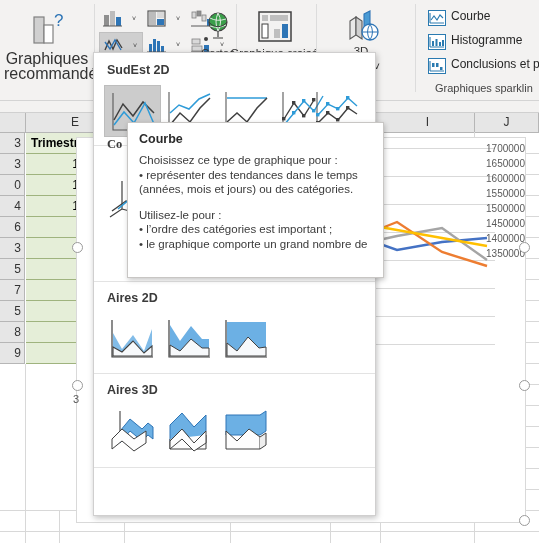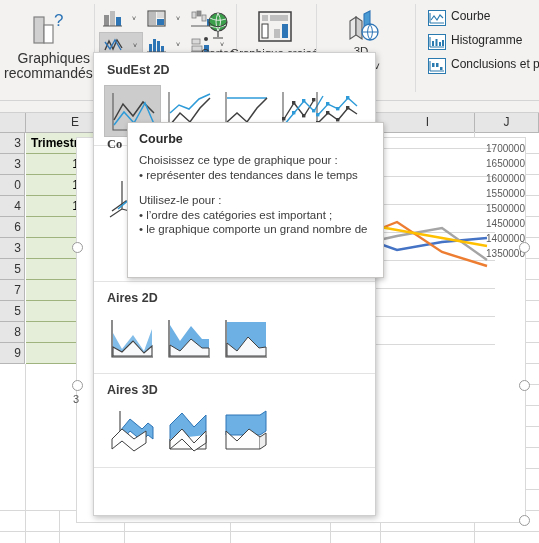--- a/index.html
+++ b/index.html
@@ -23,22 +23,22 @@
   }
   .rib-sep{position:absolute;width:1px;background:#dcdcdc;top:4px;height:88px;}
 
   
   #btn-recommended{
     position:absolute;left:4px;top:3px;width:86px;height:90px;
     cursor:pointer;
   }
   #rec-icon{position:absolute;left:28px;top:8px;width:34px;height:34px;}
   #rec-label{
-    position:absolute;left:0;top:48px;width:86px;text-align:right;
-    font-size:14px;color:#333;line-height:15px;
+    position:absolute;left:0;top:48px;width:86px;text-align:center;
+    font-size:16px;color:#333;line-height:15px;
   }
   
   .ct-btn{position:absolute;width:42px;height:24px;cursor:pointer;}
   .ct-btn.sel{background:#cfcfcf;border:1px solid #c0c0c0;}
   .ct-ico{position:absolute;left:3px;top:3px;width:22px;height:19px;}
   .ct-car{position:absolute;right:5px;top:10px;font-size:7px;color:#444;line-height:6px;}
 
   #btn-maps{position:absolute;left:196px;top:3px;width:44px;height:90px;cursor:pointer;}
   #maps-ico{position:absolute;left:8px;top:8px;width:29px;height:30px;}
   #maps-lbl{position:absolute;left:-4px;top:44px;width:52px;text-align:center;font-size:11.5px;color:#333;}
@@ -353,20 +353,21 @@
       <rect x="0" y="0" width="16" height="14" fill="#fff"></rect>
       <path d="M1 2 L1 12 M1 12 L15 12" stroke="#2a7ab0" stroke-width="1.1"></path>
       <rect x="3" y="4" width="2.5" height="4" fill="#2a7ab0"></rect>
       <rect x="7" y="4" width="2.5" height="4" fill="#2a7ab0"></rect>
       <rect x="11" y="8" width="2.5" height="3" fill="#2a7ab0"></rect>
     </svg>
     <span class="spark-txt">Conclusions et pe</span>
   </div>
 
   <div class="grp-lbl" style="left:326px;">ntations</div>
+  <div class="grp-lbl" style="left:435px;">Graphiques sparklin</div>
 </div>
 <div id="ribbon-bottom-line"></div>
 <div id="ribbon-strip"></div>
 
 <div id="gallery">
 
   <div class="gal-title" style="top:10px;">SudEst 2D</div>
   <div class="gal-cell sel" style="left:10px;top:32px;">
     <svg width="48" height="44" viewBox="0 0 48 44">
       <path d="M4 3 L4 40 L45 40" stroke="#595959" stroke-width="1.1" fill="none"></path>
@@ -489,17 +490,18 @@
       <polyline points="2,12 7,8 11,11 15,6" fill="none" stroke="#404040" stroke-width="1.2"></polyline>
     </svg>
     <div id="gal-more-txt"><u>A</u><span>utres graphiques en courbes...</span></div>
   </div>
 </div>
 
 <div id="tooltip">
   <div id="tt-title">Courbe</div>
   <p class="tt-p">Choisissez ce type de graphique pour :</p>
   <p class="tt-p">• représenter des tendances dans le temps</p>
+  <p class="tt-p">(années, mois et jours) ou des catégories.</p>
   <div class="tt-gap"></div>
   <p class="tt-p">Utilisez-le pour :</p>
   <p class="tt-p">• l’ordre des catégories est important ;</p>
   <p class="tt-p">• le graphique comporte un grand nombre de</p>
 </div>
 
 </body></html>

